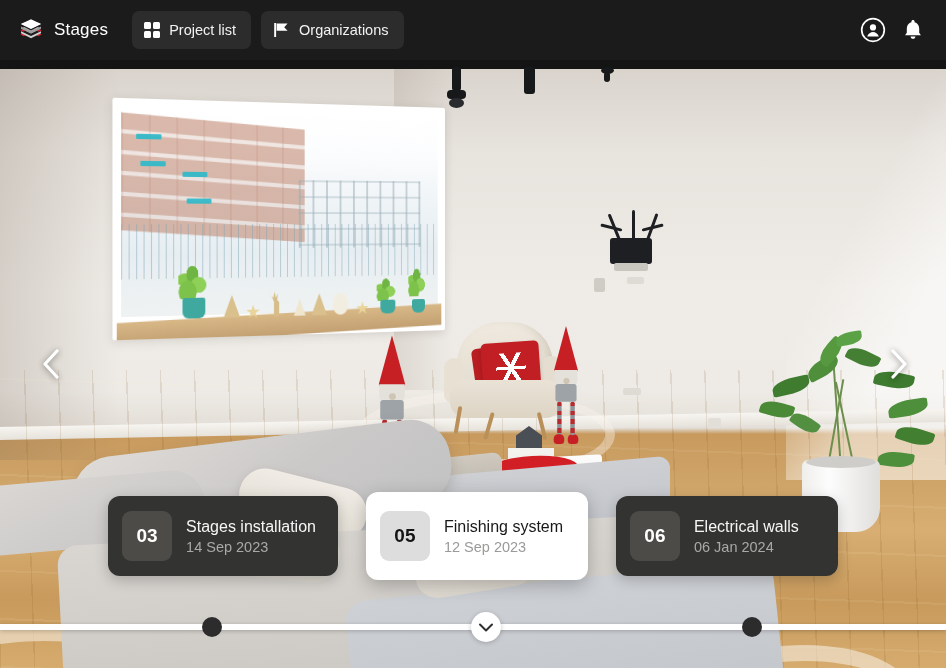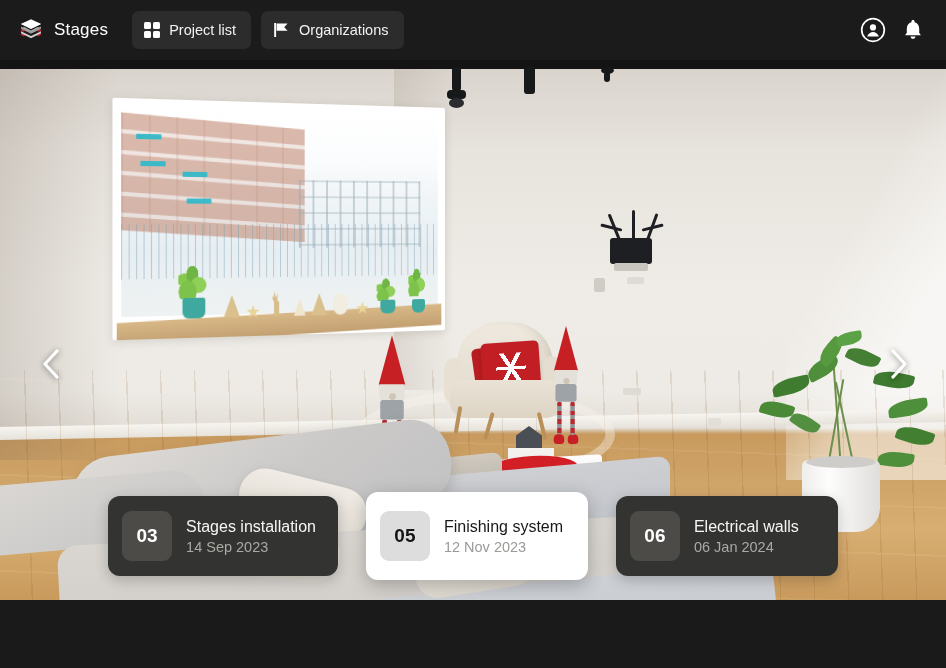--- a/index.html
+++ b/index.html
@@ -8,21 +8,21 @@
     width: 946px;
     height: 668px;
     overflow: hidden;
     font-family: "Liberation Sans", sans-serif;
     background: #1a1a1a;
   }
 
   .app {
     position: relative;
     width: 946px;
-    height: 600px;
+    height: 668px;
     overflow: hidden;
   }
 
   
   .header {
     position: absolute;
     top: 0; left: 0;
     width: 946px;
     height: 60px;
     background: #1b1b1b;
@@ -963,21 +963,21 @@
         <div class="txt">
           <div class="title">Stages installation</div>
           <div class="date">14 Sep 2023</div>
         </div>
       </div>
 
       <div class="card light">
         <div class="num">05</div>
         <div class="txt">
           <div class="title">Finishing system</div>
-          <div class="date">12 Nov 2023</div>
+          <div class="date">12 Sep 2023</div>
         </div>
       </div>
 
       <div class="card dark">
         <div class="num">06</div>
         <div class="txt">
           <div class="title">Electrical walls</div>
           <div class="date">06 Jan 2024</div>
         </div>
       </div>

